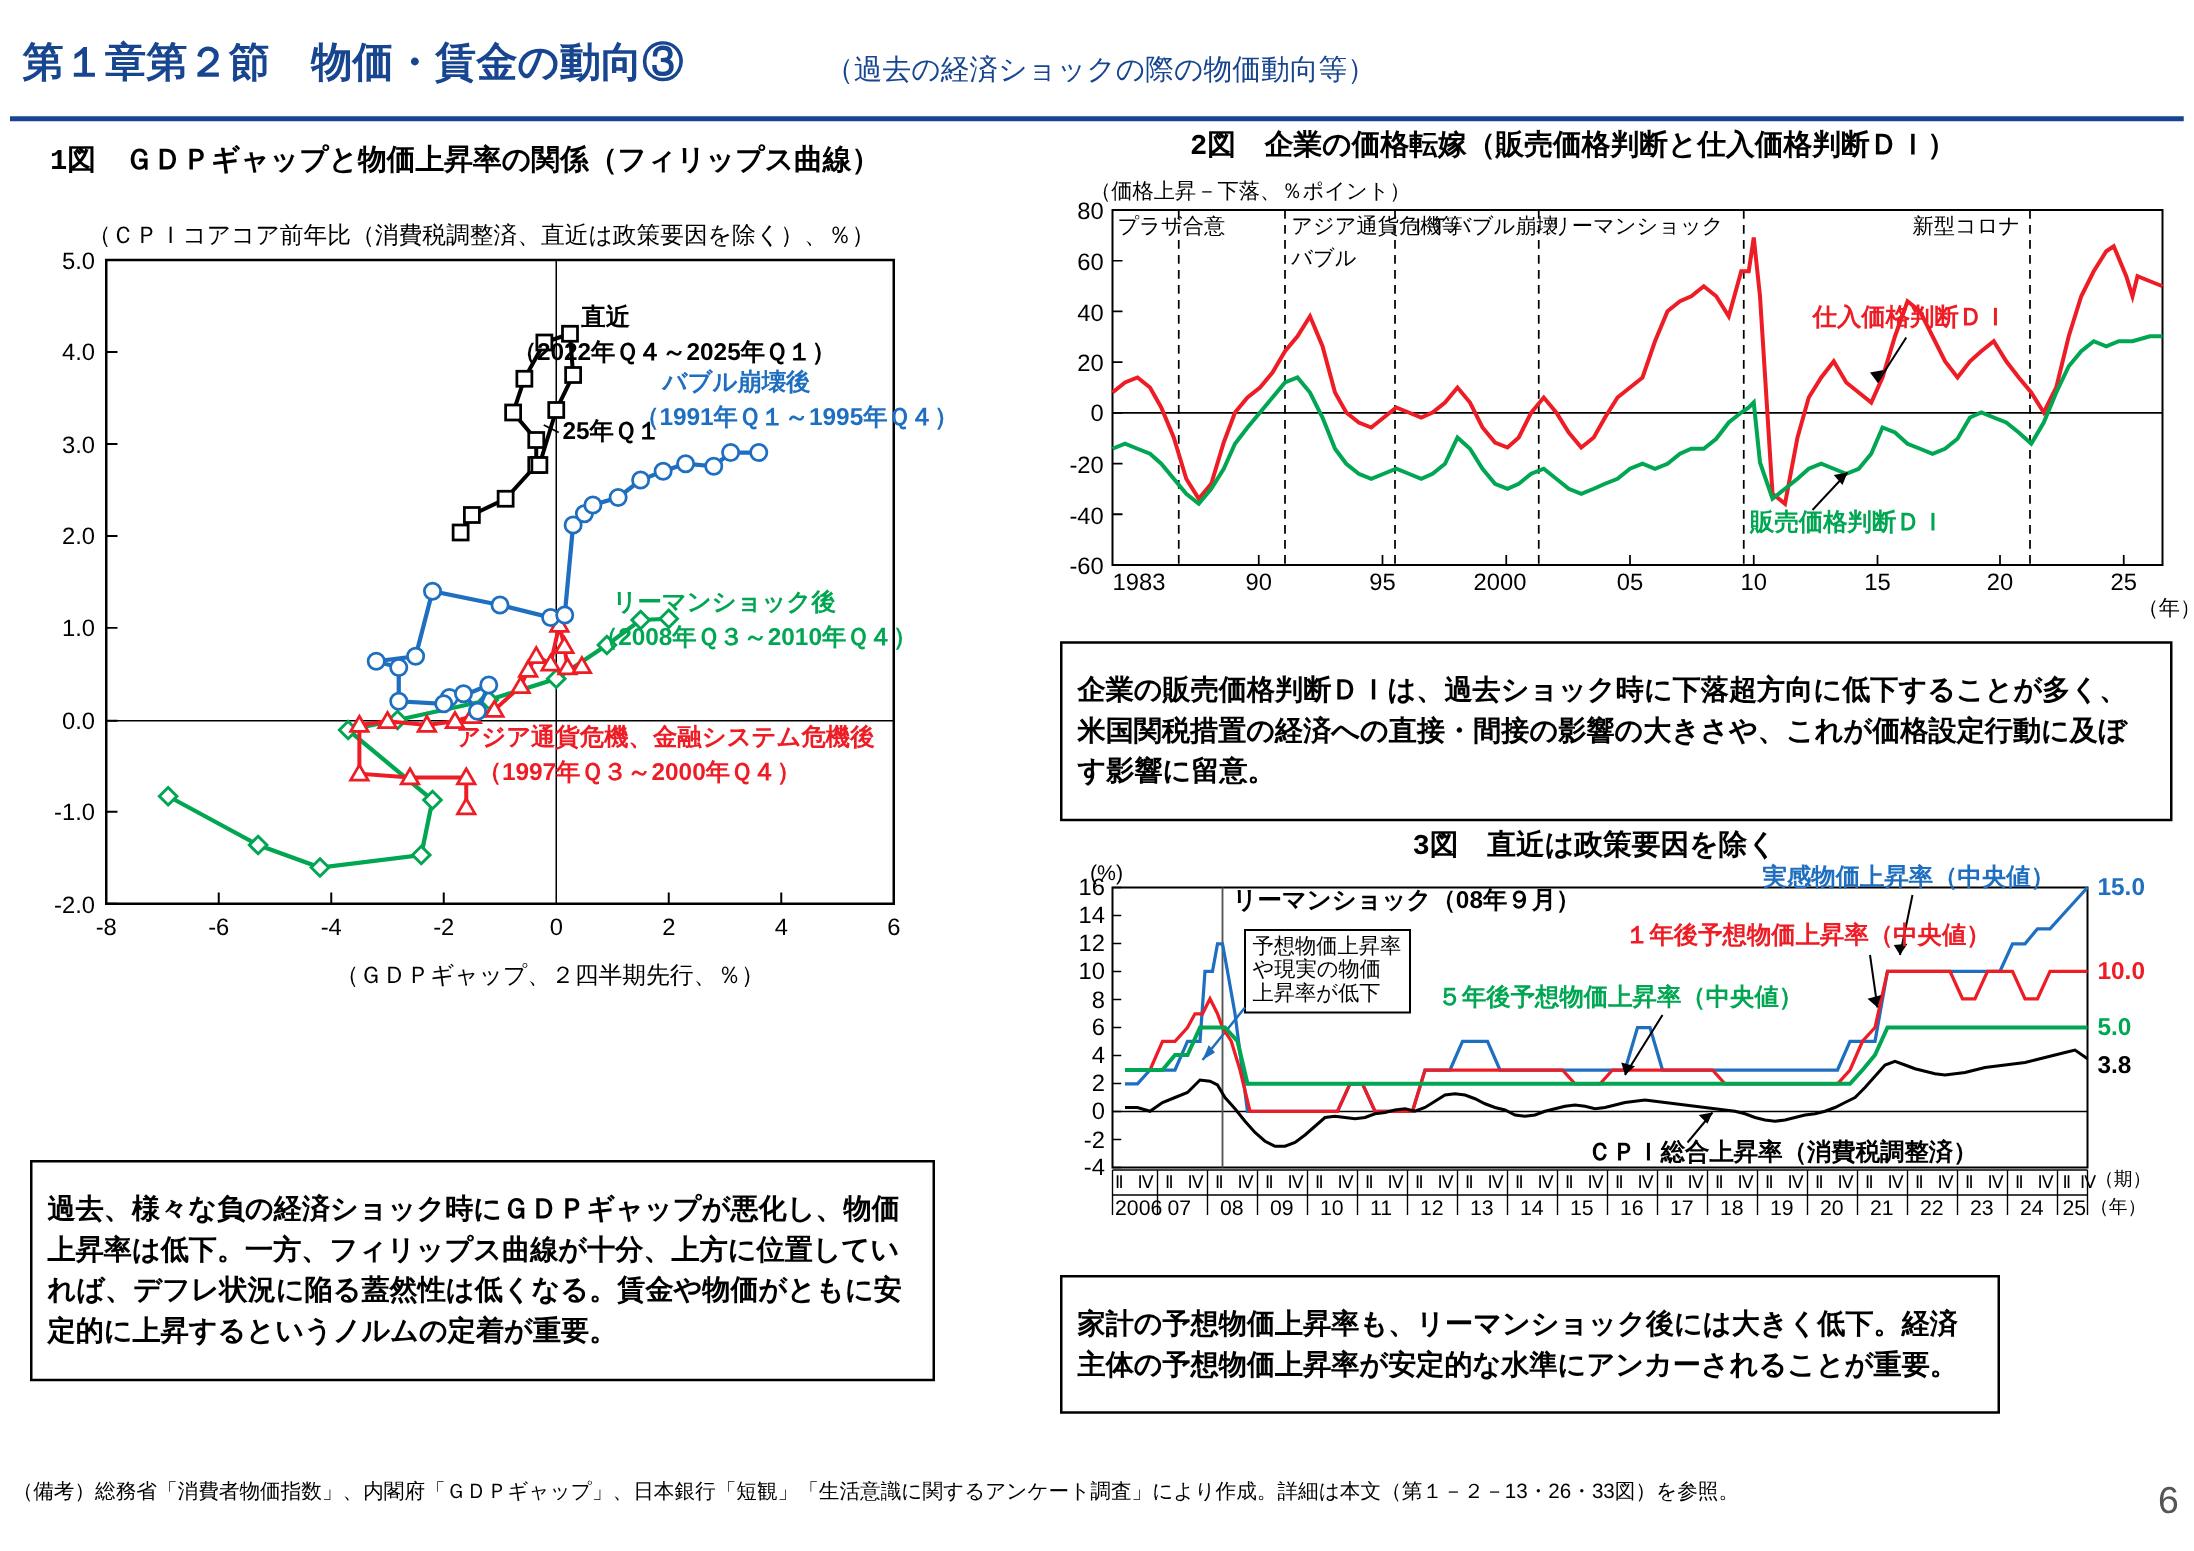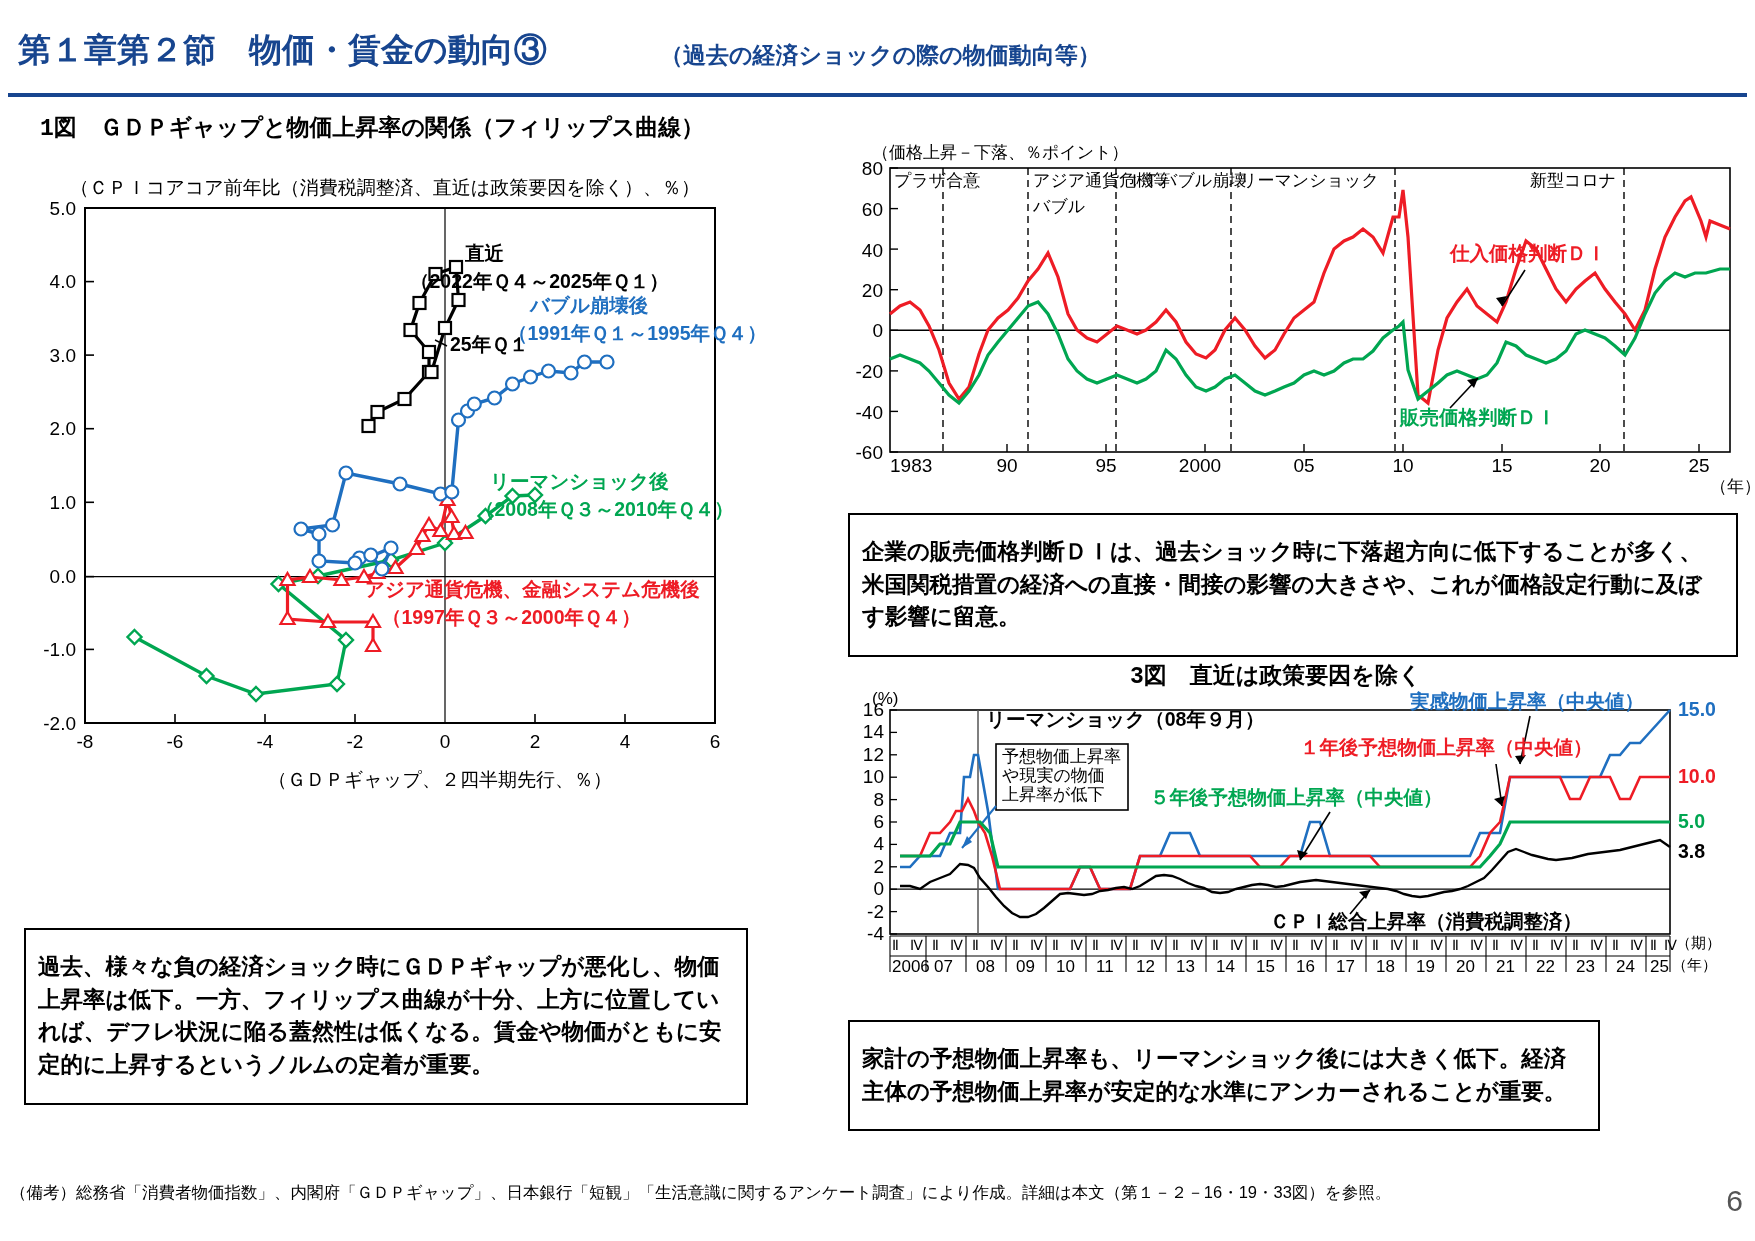--- a/index.html
+++ b/index.html
@@ -18,21 +18,21 @@
   #header {
     position:absolute; left:0; top:14px; width:1755px; height:62px;
   }
   #header .htitle {
     position:absolute; left:18px; top:14px;
     font-size:33px; font-weight:bold; color:#17458f;
     letter-spacing:0px; white-space:nowrap;
   }
   #header .hsub {
     position:absolute; left:660px; top:26px;
-    font-size:23px; font-weight:bold; color:#17458f;
+    font-size:23px; font-weight:normal; color:#17458f;
     white-space:nowrap;
   }
   #header .rule {
     position:absolute; left:8px; top:79px; width:1739px; height:4px;
     background:#17458f;
   }
 
   
   .fig-title {
     position:absolute; font-size:23px; font-weight:bold; white-space:nowrap;font-family:Liberation Mono, monospace;
@@ -215,20 +215,21 @@
     <text x="465" y="368" class="lbl" fill="#00a651">（2008年Ｑ３～2010年Ｑ４）</text>
 
     <text x="355" y="448" class="lbl" fill="#ee1c25">アジア通貨危機、金融システム危機後</text>
     <text x="372" y="476" class="lbl" fill="#ee1c25">（1997年Ｑ３～2000年Ｑ４）</text>
 
     <text x="430" y="638" class="axlab" text-anchor="middle">（ＧＤＰギャップ、２四半期先行、％）</text>
   </svg>
 
   <div class="notebox" style="left:24px; top:928px; width:724px;font-family:Liberation Serif, serif;">過去、様々な負の経済ショック時にＧＤＰギャップが悪化し、物価上昇率は低下。一方、フィリップス曲線が十分、上方に位置していれば、デフレ状況に陥る蓋然性は低くなる。賃金や物価がともに安定的に上昇するというノルムの定着が重要。</div>
 
+  <div class="fig-title" style="left:952px; top:100px;">2図　企業の価格転嫁（販売価格判断と仕入価格判断ＤＩ）</div>
 
   <svg id="fig2-svg" width="920" height="360" viewBox="0 0 920 360" style="position:absolute; left:830px; top:140px;">
     <text x="42" y="18" class="small">（価格上昇－下落、％ポイント）</text>
 
     <rect x="60" y="28" width="840" height="284" fill="none" stroke="#000" stroke-width="1.6"></rect>
     <line x1="60" y1="190.3" x2="900" y2="190.3" stroke="#000" stroke-width="1.4"></line>
 
     <g class="axlab" text-anchor="end">
       <text x="53" y="35">80</text>
       <text x="53" y="76">60</text>
@@ -467,16 +468,16 @@
       <text x="706" y="290">22</text>
       <text x="746" y="290">23</text>
       <text x="786" y="290">24</text>
       <text x="820" y="290">25</text>
       <text x="842" y="288" font-size="15">（年）</text>
     </g>
   </svg>
 
   <div class="notebox" style="left:848px; top:1020px; width:752px;">家計の予想物価上昇率も、リーマンショック後には大きく低下。経済主体の予想物価上昇率が安定的な水準にアンカーされることが重要。</div>
 
-  <div id="footer">（備考）総務省「消費者物価指数」、内閣府「ＧＤＰギャップ」、日本銀行「短観」「生活意識に関するアンケート調査」により作成。詳細は本文（第１－２－16・19・33図）を参照。</div>
+  <div id="footer">（備考）総務省「消費者物価指数」、内閣府「ＧＤＰギャップ」、日本銀行「短観」「生活意識に関するアンケート調査」により作成。詳細は本文（第１－２－13・26・33図）を参照。</div>
   <div id="pageno">6</div>
 
 </div>
 
 </body></html>

